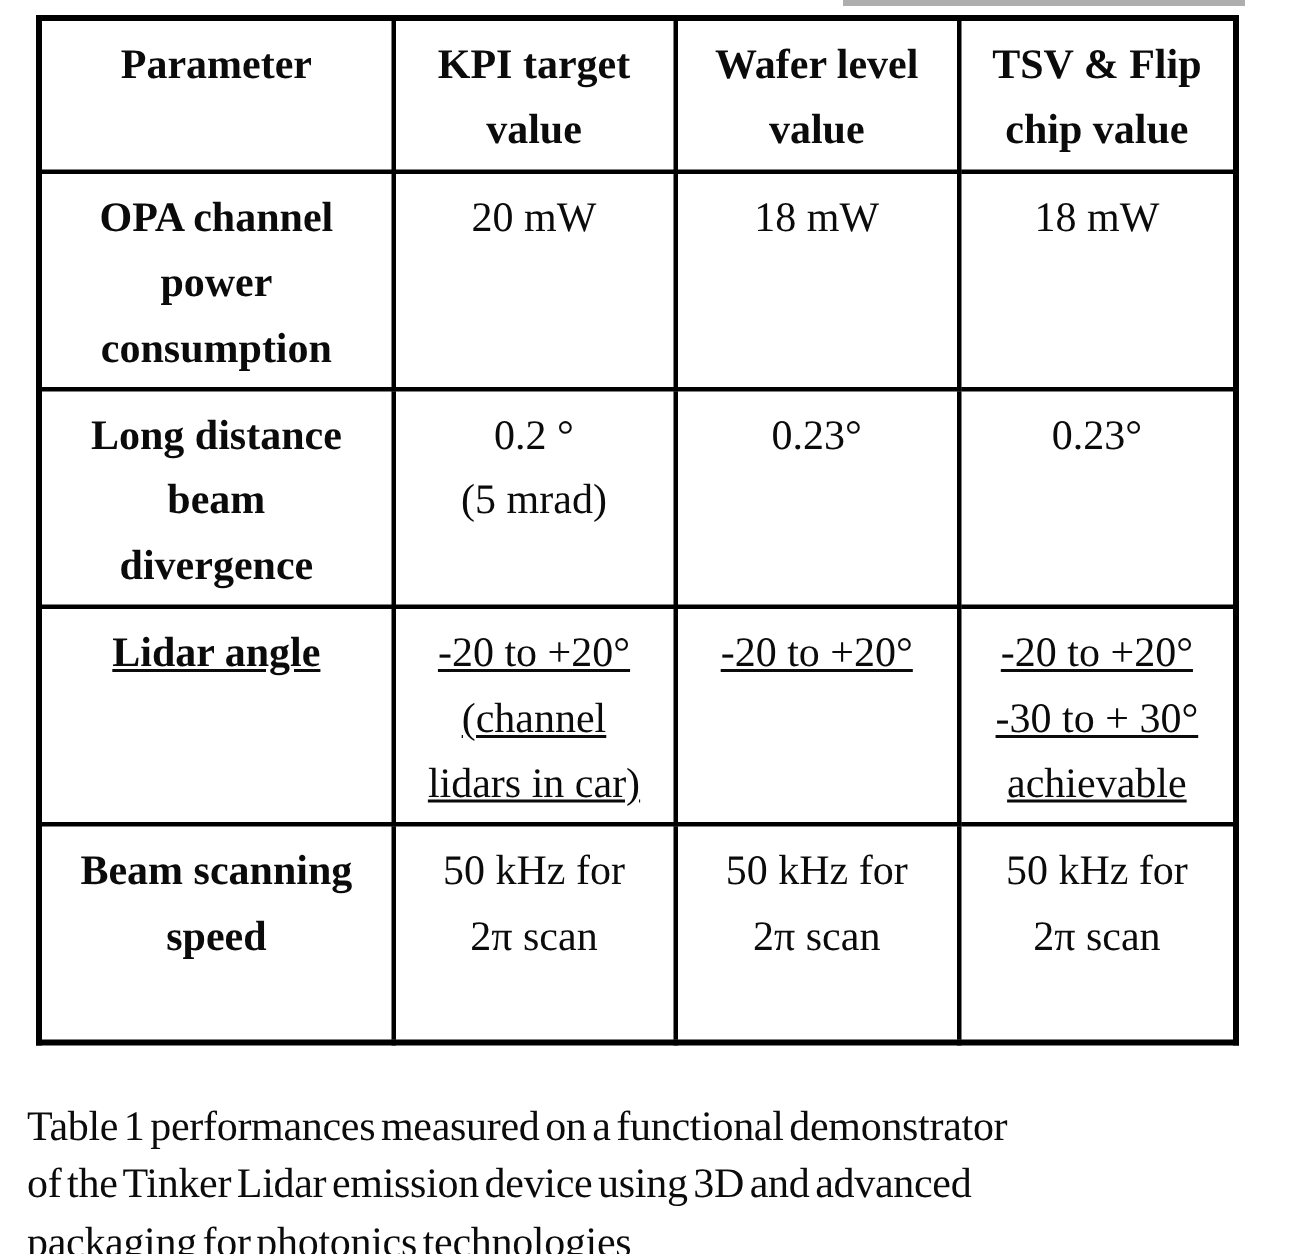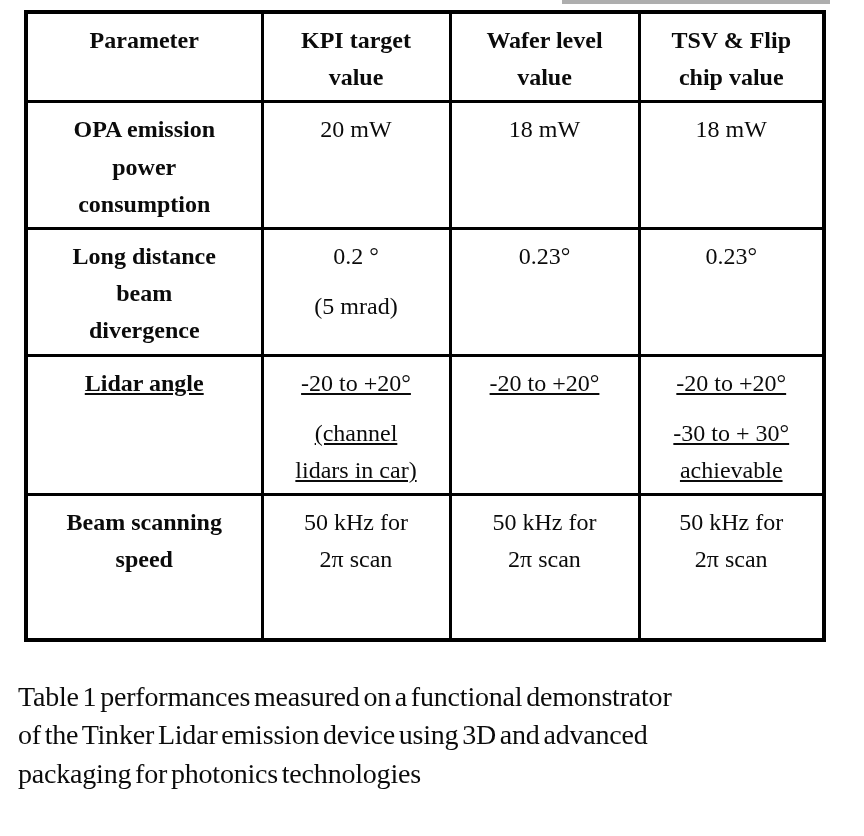--- a/index.html
+++ b/index.html
@@ -35,36 +35,36 @@
   .perf-table col.c2 { width: 188px; }
   .perf-table col.c3 { width: 189px; }
   .perf-table col.c4 { width: 185px; }
 
   .perf-table th,
   .perf-table td {
     border: 3px solid #000;
     vertical-align: top;
     text-align: center;
     padding: 8px 6px 4px 6px;
-    font-size: 24px;
+    font-size: 28px;
     line-height: 1.55;
     white-space: pre-line;
     overflow: hidden;
   }
   .perf-table th { font-weight: bold; }
   .perf-table td.param { font-weight: bold; }
 
   .perf-table thead tr { height: 84px; }
   .perf-table tbody tr:nth-child(1) { height: 123px; }
   .perf-table tbody tr:nth-child(2) { height: 92px; }
   .perf-table tbody tr:nth-child(3) { height: 123px; text-decoration: underline; }
   .perf-table tbody tr:nth-child(4) { height: 145px; }
   .perf-table tbody tr:nth-child(5) { height: 93px; }
 
-  .para + .para { margin-top: 13px; }
+  .para + .para { }
   .para { white-space: pre-line; }
 
   .caption {
     margin: 36px 20px 0 18px;
     font-size: 28px;
     line-height: 1.38;
     word-spacing: -3px;
     letter-spacing: -0.2px;
   }
   .caption .cap-label { font-weight: normal; }
@@ -88,21 +88,21 @@
       <th>KPI target
 value</th>
       <th>Wafer level
 value</th>
       <th>TSV &amp; Flip
 chip value</th>
     </tr>
   </thead>
   <tbody>
     <tr>
-      <td class="param">OPA emission
+      <td class="param">OPA channel
 power
 consumption</td>
       <td>20 mW</td>
       <td>18 mW</td>
       <td>18 mW</td>
     </tr>
     <tr>
       <td class="param">Long distance
 beam
 divergence</td>

